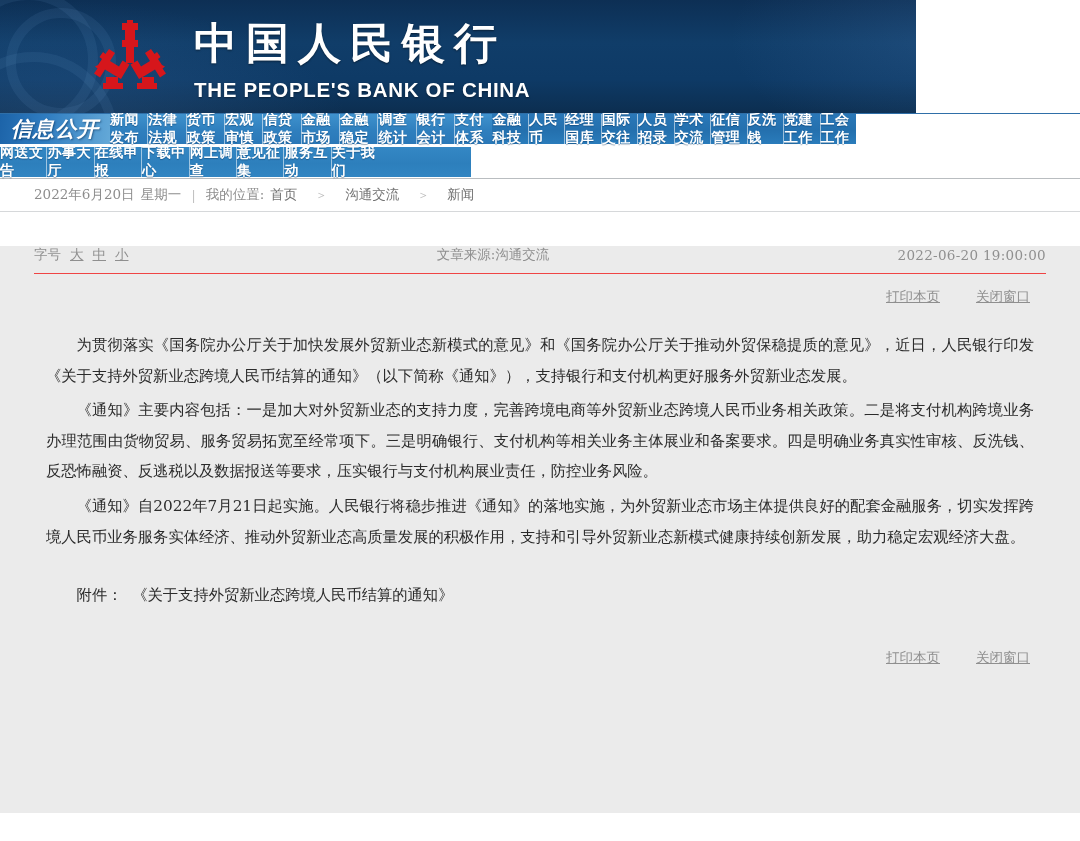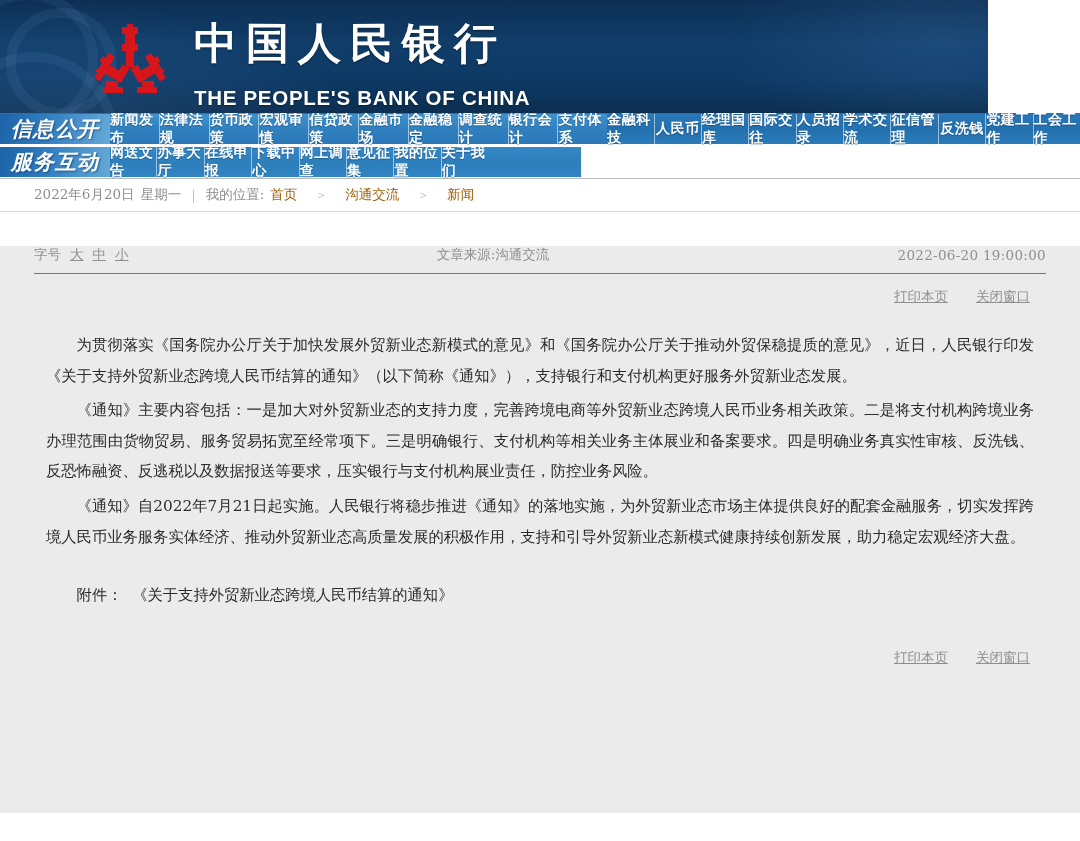--- a/index.html
+++ b/index.html
@@ -11,21 +11,21 @@
     width: 1080px;
     height: 841px;
     background: #ffffff;
     font-family: "Liberation Serif", "DejaVu Serif", serif;
     overflow: hidden;
   }
 
   
   .banner {
     position: relative;
-    width: 988px;
+    width: 916px;
     height: 113px;
     background:
       radial-gradient(ellipse 420px 200px at 60px 140px, rgba(90,140,200,0.22), rgba(90,140,200,0) 70%),
       radial-gradient(ellipse 300px 160px at 940px 40px, rgba(80,130,190,0.20), rgba(80,130,190,0) 70%),
       linear-gradient(180deg, #0d2f54 0%, #103d69 38%, #0e3a66 70%, #0c2e50 100%);
     overflow: hidden;
   }
   .banner .wm {
     position: absolute;
     border: 10px solid rgba(120,170,220,0.10);
@@ -62,33 +62,33 @@
     font-weight: bold;
     line-height: 1.08;
     text-shadow: 0 1px 2px rgba(0,0,0,0.45);
   }
   .brand-en {
     font-family: "Liberation Sans", sans-serif;
     font-size: 20.5px;
     font-weight: bold;
     letter-spacing: 0.7px;
     color: #ffffff;
-    margin-top: 20px;
+    margin-top: 12px;
     text-shadow: 0 1px 2px rgba(0,0,0,0.4);
   }
 
   
   .nav {
     width: 1080px;
     background: #ffffff;
     border-top: 1px solid #2f6fa8;
   }
   .nav-group {
     display: flex;
-    width: 1080px;
+    width: 856px;
     border-bottom: 1px solid #ffffff;
   }
   .nav-label {
     width: 110px;
     min-width: 110px;
     display: flex;
     align-items: center;
     justify-content: center;
     color: #ffffff;
     font-family: "DejaVu Serif", "Liberation Serif", serif;
@@ -159,21 +159,21 @@
     font-size: 13.5px;
     color: #8d8d8d;
     font-family: "DejaVu Serif", "Liberation Serif", serif;
     display: flex;
     align-items: center;
     gap: 6px;
     white-space: nowrap;
   }
   .crumb .bar { color: #c2c2c2; margin: 0 4px; }
   .crumb .arrow { color: #bdbdbd; margin: 0 12px; font-size: 12px; }
-  .crumb a { color: #a16207; text-decoration: none; cursor: pointer; }
+  .crumb a { color: #737373; text-decoration: none; cursor: pointer; }
 
   
   .page-body {
     width: 1080px;
     height: 567px;
     background: #ebebeb;
     box-sizing: border-box;
     padding: 0;
     position: relative;
   }
@@ -221,21 +221,21 @@
     padding-right: 40px;
   }
   .meta-right {
     flex: 0 0 auto;
     letter-spacing: 0.3px;
   }
 
   .tool-row {
     display: flex;
     justify-content: flex-end;
-    gap: 28px;
+    gap: 36px;
     margin: 14px 36px 0 20px;
     font-size: 13.5px;
     font-family: "DejaVu Serif", "Liberation Serif", serif;
   }
   .tool-row a {
     color: #8f8f8f;
     text-decoration: underline;
     cursor: pointer;
   }
 
@@ -325,30 +325,29 @@
         <div class="nav-item">反洗钱</div>
         <div class="nav-item">党建工作</div>
         <div class="nav-item">工会工作</div>
       </div>
     </div>
   </div>
 
   <div class="nav-sep"></div>
 
   <div class="nav-group">
-    <div class="nav-label">服务互动</div>
     <div class="nav-rows">
       <div class="nav-row r-d">
         <div class="nav-item">网送文告</div>
         <div class="nav-item">办事大厅</div>
         <div class="nav-item">在线申报</div>
         <div class="nav-item">下载中心</div>
         <div class="nav-item">网上调查</div>
         <div class="nav-item">意见征集</div>
-        <div class="nav-item">我的位置</div>
+        <div class="nav-item">服务互动</div>
         <div class="nav-item empty">关于我们</div>
         <div class="nav-item empty"></div>
         <div class="nav-item empty"></div>
       </div>
     </div>
   </div>
 
   <div class="nav-bottom-rule"></div>
 </div>
 

